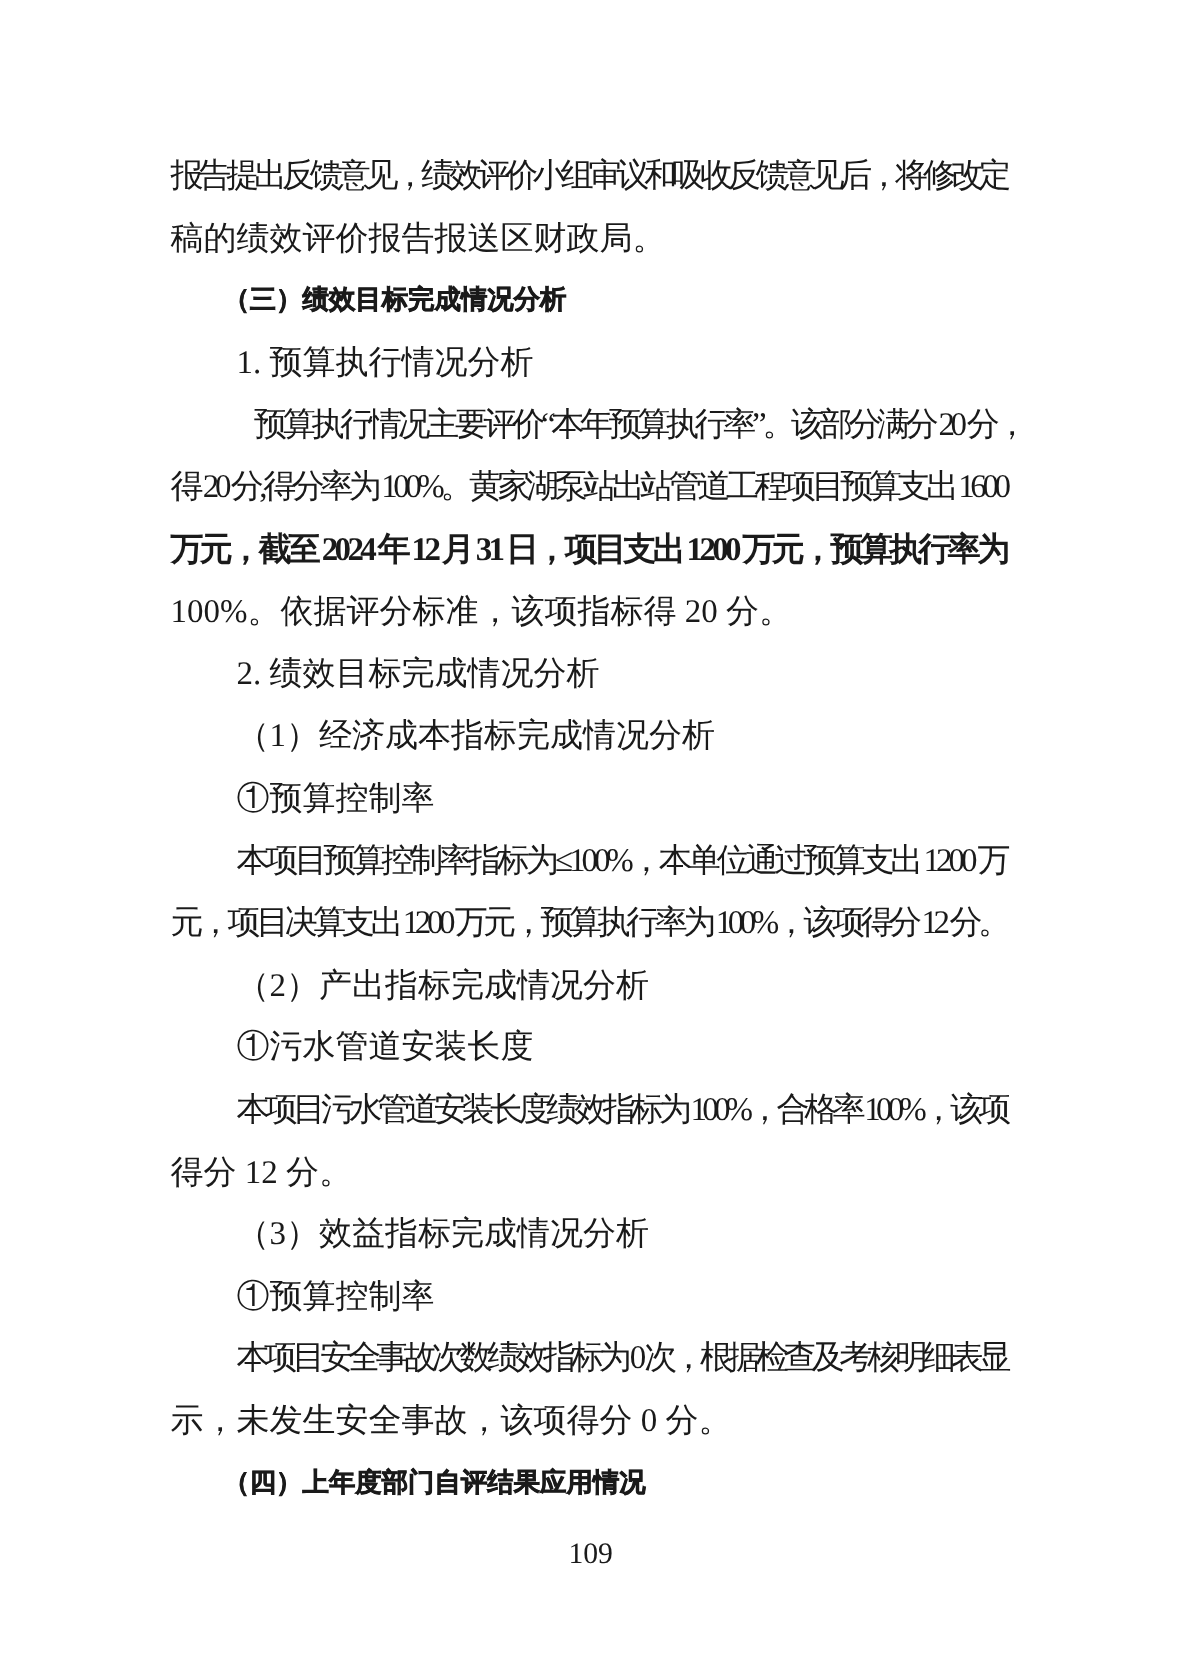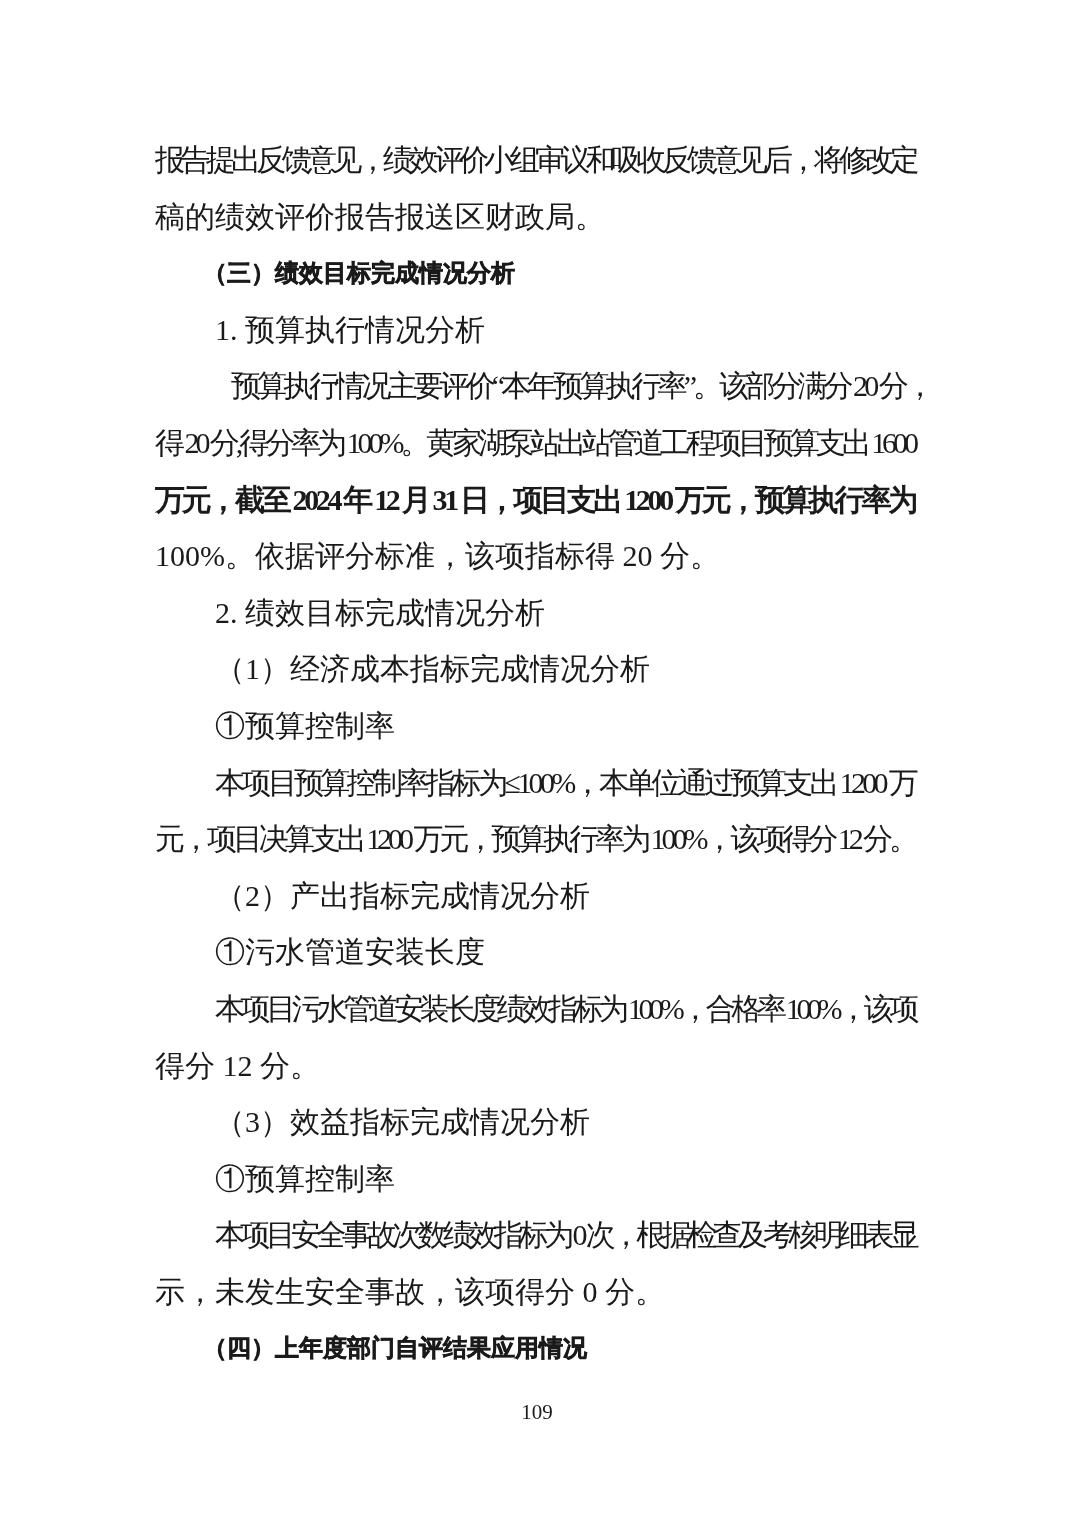--- a/index.html
+++ b/index.html
@@ -29,21 +29,21 @@
     font-size:24px;
     font-weight:bold;
     -webkit-text-stroke:0.6px #1a1a1a;
   }
   .para.heading.indent .line:first-child{padding-left:48px;}
   .pagenum{
     position:absolute;
     left:0;right:0;top:1392px;
     height:40px;line-height:40px;
     text-align:center;
-    font-size:21px;
+    font-size:27px;
     color:#1a1a1a;
   }
 </style>
 </head>
 <body>
 
 <div class="page">
   <div class="content" style="color: rgb(26, 26, 26);">
       <div class="para body">
         <div class="line"><span style="letter-spacing: -4.667px;">报告提出反馈意见，绩效评价小组审议和吸收反馈意见后，将修改定</span></div>

